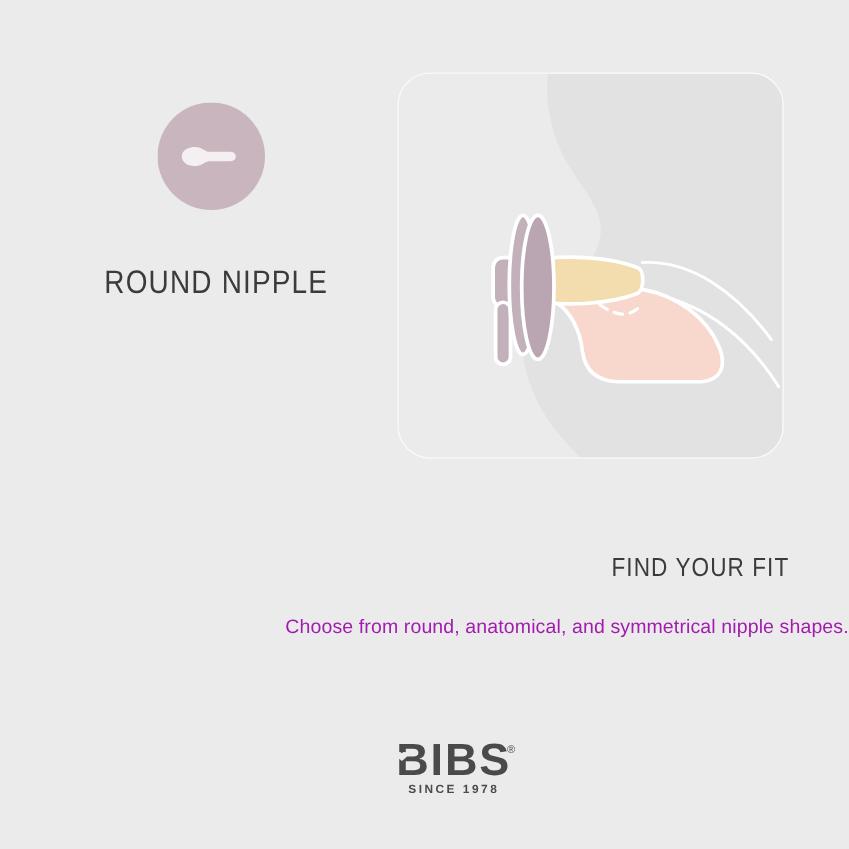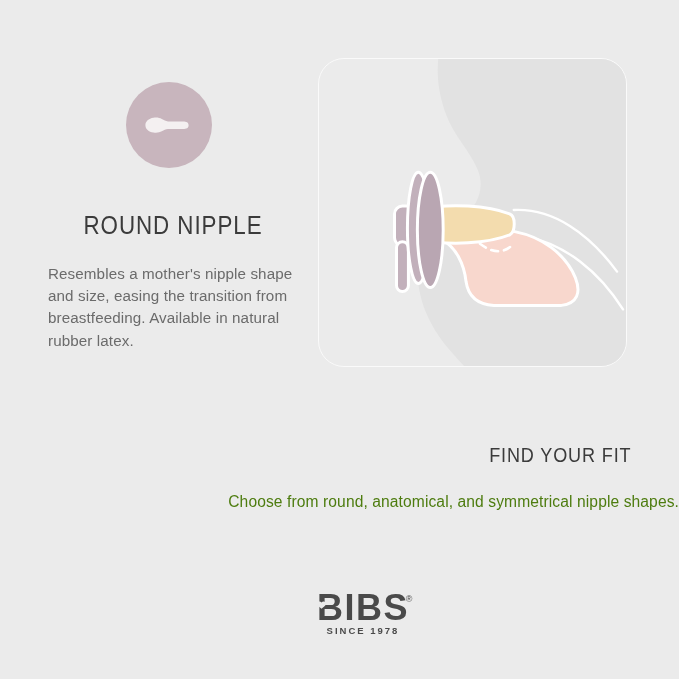--- a/index.html
+++ b/index.html
@@ -92,21 +92,21 @@
     font-weight: 400;
     letter-spacing: 1px;
     color: #3b3b3b;
     transform: scaleX(0.86);
     transform-origin: center;
   }
   .fit-sub {
     margin: 26px 0 12px 0;
     padding: 0;
     font-size: 15.6px;
-    color: #4d7c0f;
+    color: #a21caf;
     letter-spacing: 0.1px;
   }
 
   
   .brand {
     position: absolute;
     left: 0;
     top: 588px;
     width: 679px;
     text-align: center;
@@ -136,21 +136,20 @@
                  C60.4 47.0 62.6 46.0 62.6 43.2
                  C62.6 40.4 60.4 39.4 57.0 39.4
                  L42.0 39.4
                  C39.6 39.4 38.0 38.3 35.8 37.1
                  C33.6 35.9 31.0 35.3 27.5 35.8 Z" fill="#f4f0f1"></path>
       </svg>
     </span>
 
     <h2 class="feature-title">ROUND NIPPLE</h2>
 
-    <p class="feature-body">Resembles a mother's nipple shape and size, easing the transition from breastfeeding. Available in natural rubber latex.</p>
   </div>
 
   <div class="illustration-card">
     <svg viewBox="0 0 309 309" xmlns="http://www.w3.org/2000/svg">
 
       <path d="M309 0 L120 0
                C118 22 122 40 128 56
                C136 78 152 92 160 112
                C167 130 160 148 144 160
                C128 172 112 178 104 196

